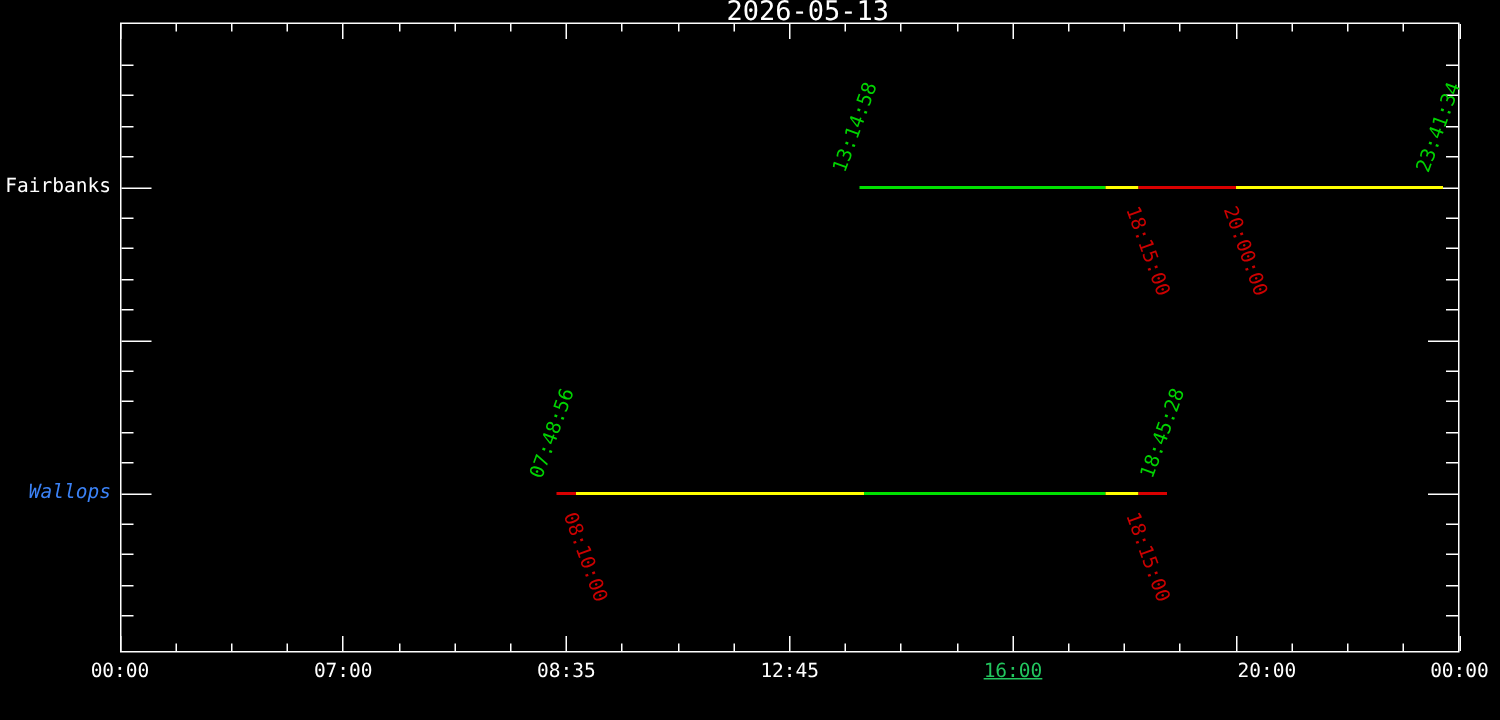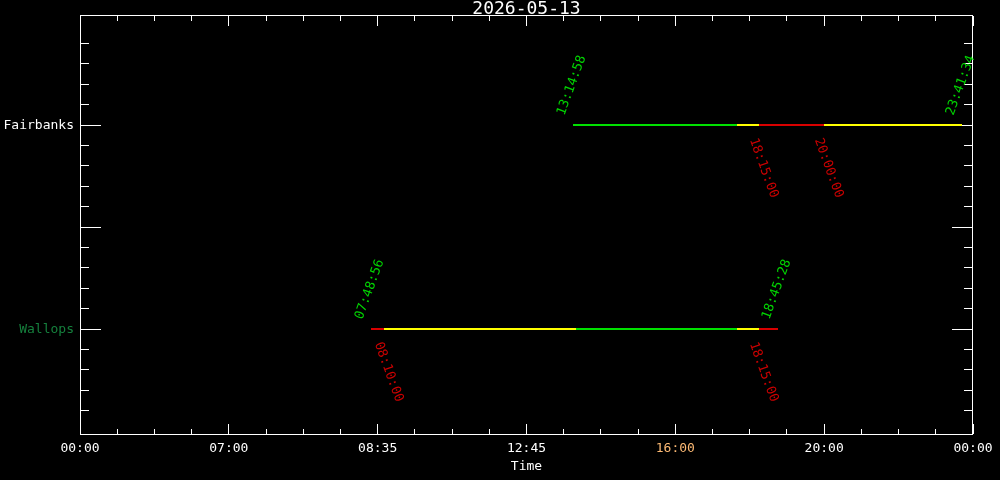--- a/index.html
+++ b/index.html
@@ -6,21 +6,21 @@
   #screen{
     position:relative;width:1000px;height:480px;background:#000000;
     font-family:"DejaVu Sans Mono","Liberation Mono",monospace;
     overflow:hidden;color:#fff;
   }
   #plot-border{
     position:absolute;left:80px;top:15px;width:893px;height:420px;
     border:1px solid #ffffff;box-sizing:border-box;
   }
   #chart-title{
-    position:absolute;left:80px;top:0px;width:893px;height:16px;
+    position:absolute;left:92px;top:0px;width:893px;height:16px;
     text-align:center;font-size:18px;line-height:16px;color:#ffffff;
     letter-spacing:0px;white-space:nowrap;
   }
   #x-axis-title{
     position:absolute;left:80px;top:458px;width:893px;height:14px;
     text-align:center;font-size:13px;color:#ffffff;
   }
   .tick{position:absolute;background:#ffffff;}
   .x-tick-label{
     position:absolute;width:80px;margin-left:-40px;text-align:center;
@@ -92,22 +92,22 @@
       <div class="tick" style="position: absolute; left: 898.083px; top: 16px; width: 1px; height: 5px; background: rgb(255, 255, 255);"></div>
       <div class="tick" style="position: absolute; left: 898.083px; top: 429px; width: 1px; height: 5px; background: rgb(255, 255, 255);"></div>
       <div class="tick" style="position: absolute; left: 935.292px; top: 16px; width: 1px; height: 5px; background: rgb(255, 255, 255);"></div>
       <div class="tick" style="position: absolute; left: 935.292px; top: 429px; width: 1px; height: 5px; background: rgb(255, 255, 255);"></div>
       <div class="tick" style="position: absolute; left: 972.5px; top: 16px; width: 1px; height: 10px; background: rgb(255, 255, 255);"></div>
       <div class="tick" style="position: absolute; left: 972.5px; top: 424px; width: 1px; height: 10px; background: rgb(255, 255, 255);"></div>
       <div class="x-tick-label" style="position: absolute; left: 80px; top: 441px; color: rgb(255, 255, 255);">00:00</div>
       <div class="x-tick-label" style="position: absolute; left: 228.833px; top: 441px; color: rgb(255, 255, 255);">07:00</div>
       <div class="x-tick-label" style="position: absolute; left: 377.667px; top: 441px; color: rgb(255, 255, 255);">08:35</div>
       <div class="x-tick-label" style="position: absolute; left: 526.5px; top: 441px; color: rgb(255, 255, 255);">12:45</div>
-      <div class="x-tick-label" style="position: absolute; left: 675.333px; top: 441px; color: #fdba74;">16:00</div>
-      <div class="x-tick-label" style="position: absolute; left: 824.167px; top: 441px; color: rgb(255, 255, 255);">20:00</div>
+      <div class="x-tick-label" style="position: absolute; left: 675.333px; top: 441px; color: #22c55e; text-decoration: underline;">16:00</div>
+      <div class="x-tick-label" style="position: absolute; left: 824.167px; top: 441px; color: rgb(255, 255, 255); text-align: right;">20:00</div>
       <div class="x-tick-label" style="position: absolute; left: 973px; top: 441px; color: rgb(255, 255, 255);">00:00</div>
       <div class="tick" style="position: absolute; left: 81px; top: 42.9px; width: 8px; height: 1px; background: rgb(255, 255, 255);"></div>
       <div class="tick" style="position: absolute; left: 964px; top: 42.9px; width: 8px; height: 1px; background: rgb(255, 255, 255);"></div>
       <div class="tick" style="position: absolute; left: 81px; top: 63.3px; width: 8px; height: 1px; background: rgb(255, 255, 255);"></div>
       <div class="tick" style="position: absolute; left: 964px; top: 63.3px; width: 8px; height: 1px; background: rgb(255, 255, 255);"></div>
       <div class="tick" style="position: absolute; left: 81px; top: 83.7px; width: 8px; height: 1px; background: rgb(255, 255, 255);"></div>
       <div class="tick" style="position: absolute; left: 964px; top: 83.7px; width: 8px; height: 1px; background: rgb(255, 255, 255);"></div>
       <div class="tick" style="position: absolute; left: 81px; top: 104.1px; width: 8px; height: 1px; background: rgb(255, 255, 255);"></div>
       <div class="tick" style="position: absolute; left: 964px; top: 104.1px; width: 8px; height: 1px; background: rgb(255, 255, 255);"></div>
       <div class="tick" style="position: absolute; left: 81px; top: 144.9px; width: 8px; height: 1px; background: rgb(255, 255, 255);"></div>
@@ -142,25 +142,24 @@
       <div class="tick" style="position: absolute; left: 952px; top: 328.5px; width: 20px; height: 1px; background: rgb(255, 255, 255);"></div>
       <div class="station-label" style="position: absolute; top: 118px; color: rgb(255, 255, 255);">Fairbanks</div>
       <div class="segment" style="position: absolute; left: 572.988px; top: 124px; width: 164.372px; background: rgb(0, 225, 0);"></div>
       <div class="segment" style="position: absolute; left: 737.36px; top: 124px; width: 21.6925px; background: rgb(255, 255, 0);"></div>
       <div class="segment" style="position: absolute; left: 759.052px; top: 124px; width: 65.1146px; background: rgb(217, 0, 0);"></div>
       <div class="segment" style="position: absolute; left: 824.167px; top: 124px; width: 137.403px; background: rgb(255, 255, 0);"></div>
       <div class="evt above" style="position: absolute; left: 566.988px; top: 103px; color: rgb(0, 212, 0);">13:14:58</div>
       <div class="evt below" style="position: absolute; left: 760.052px; top: 136px; color: rgb(204, 0, 0);">18:15:00</div>
       <div class="evt below" style="position: absolute; left: 825.167px; top: 136px; color: rgb(204, 0, 0);">20:00:00</div>
       <div class="evt above" style="position: absolute; left: 955.57px; top: 103px; color: rgb(0, 212, 0);">23:41:34</div>
-      <div class="station-label" style="position: absolute; top: 322px; color: #15803d;">Wallops</div>
+      <div class="station-label" style="position: absolute; top: 322px; color: #3b82f6; font-style: italic;">Wallops</div>
       <div class="segment" style="position: absolute; left: 370.805px; top: 328px; width: 13.0638px; background: rgb(217, 0, 0);"></div>
       <div class="segment" style="position: absolute; left: 383.869px; top: 328px; width: 192.229px; background: rgb(255, 255, 0);"></div>
       <div class="segment" style="position: absolute; left: 576.099px; top: 328px; width: 161.261px; background: rgb(0, 225, 0);"></div>
       <div class="segment" style="position: absolute; left: 737.36px; top: 328px; width: 21.6925px; background: rgb(255, 255, 0);"></div>
       <div class="segment" style="position: absolute; left: 759.052px; top: 328px; width: 18.8944px; background: rgb(217, 0, 0);"></div>
       <div class="evt above" style="position: absolute; left: 364.805px; top: 307px; color: rgb(0, 212, 0);">07:48:56</div>
       <div class="evt below" style="position: absolute; left: 384.869px; top: 340px; color: rgb(204, 0, 0);">08:10:00</div>
       <div class="evt below" style="position: absolute; left: 760.052px; top: 340px; color: rgb(204, 0, 0);">18:15:00</div>
       <div class="evt above" style="position: absolute; left: 771.946px; top: 307px; color: rgb(0, 212, 0);">18:45:28</div>
     </div>
-  <div id="x-axis-title">Time</div>
 </div>
 
 </body></html>

